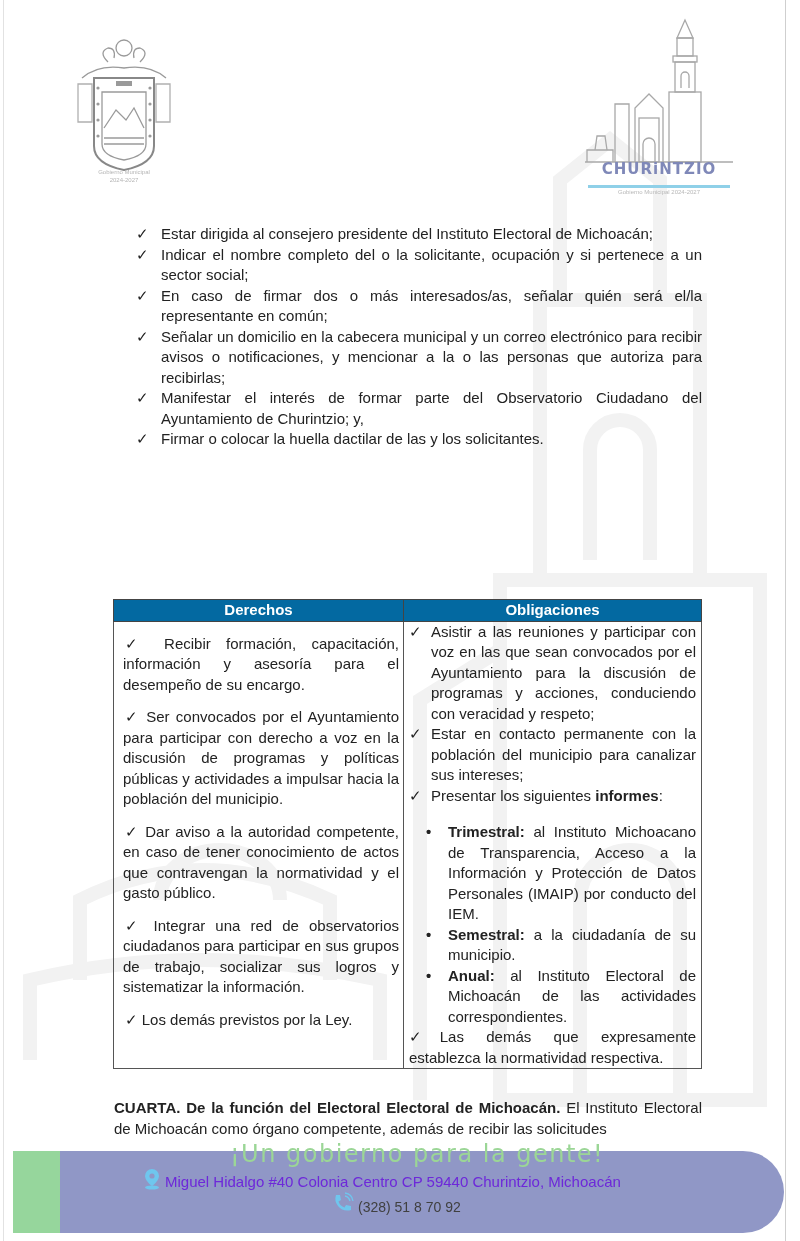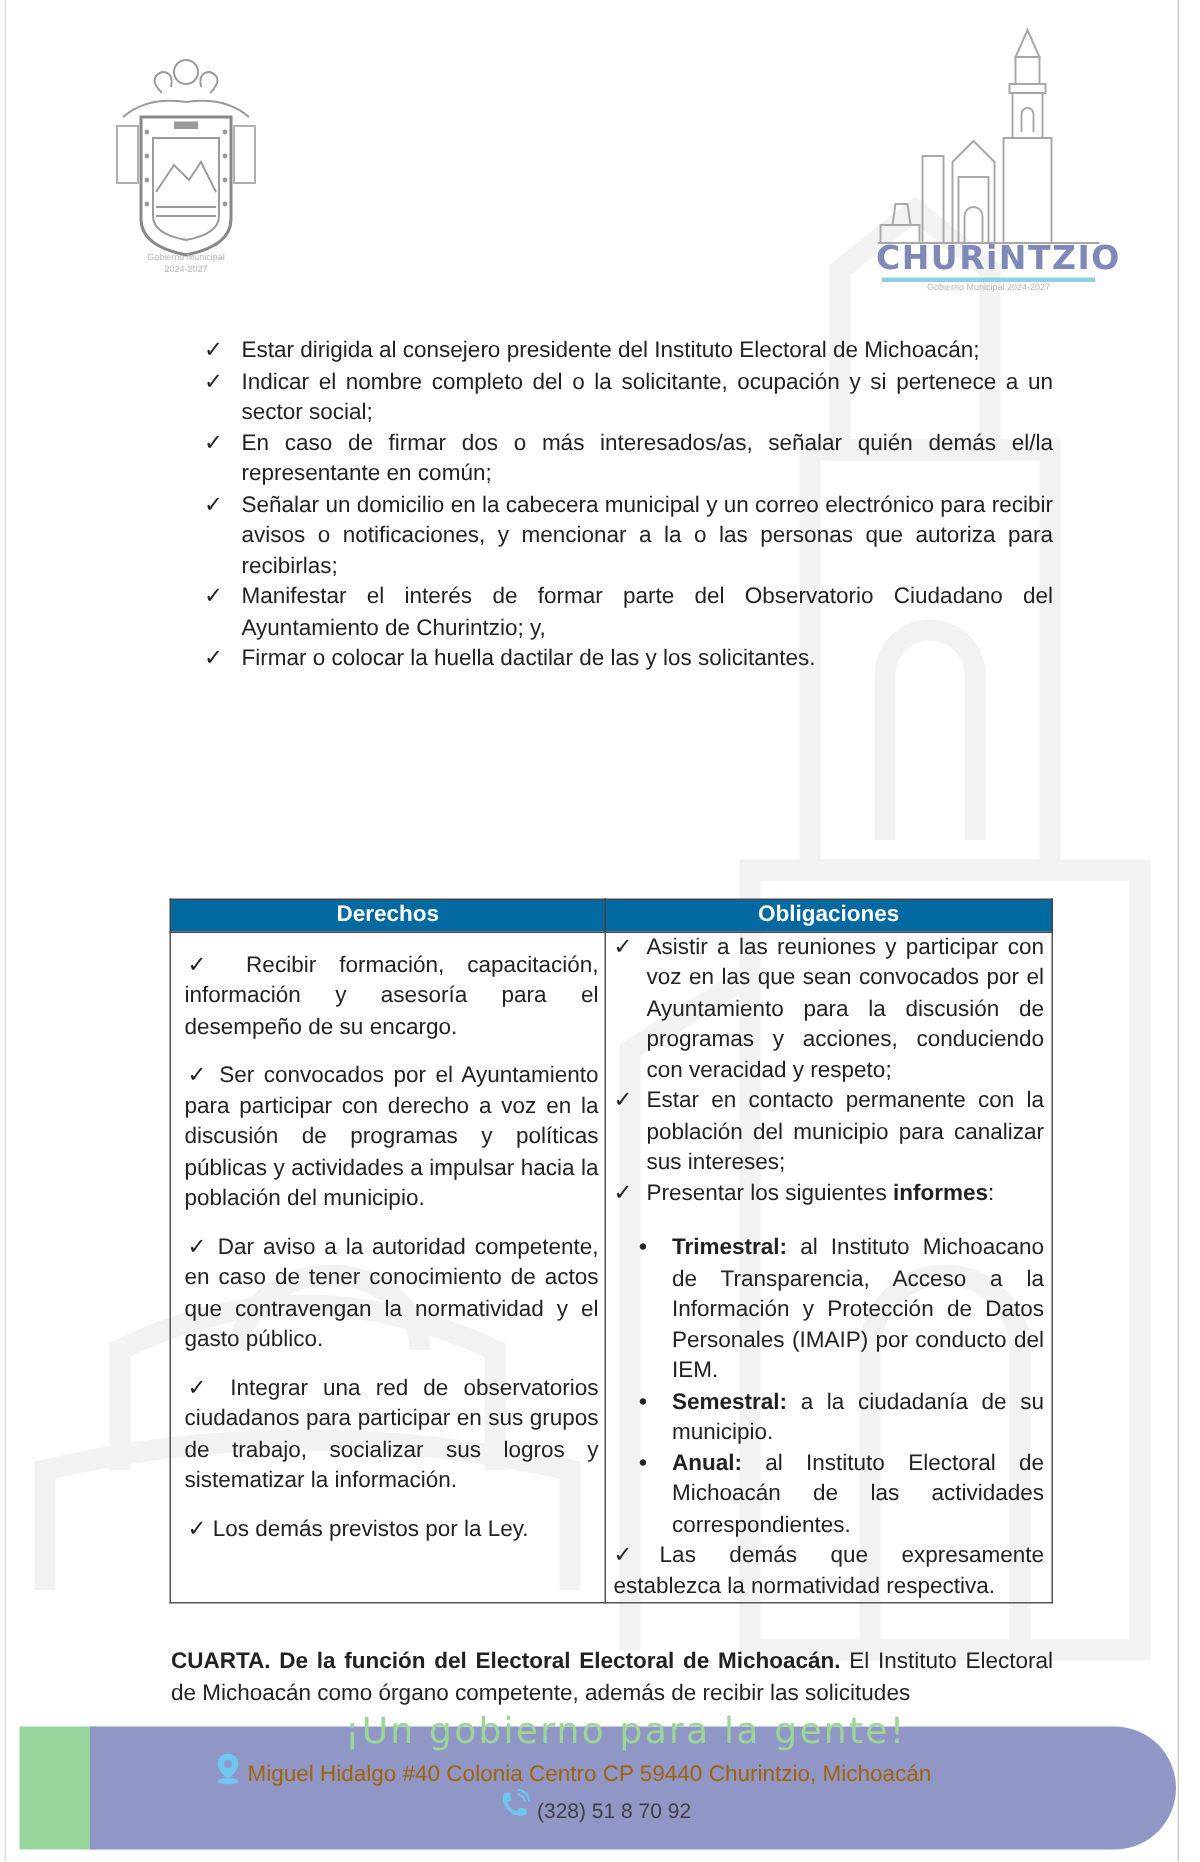--- a/index.html
+++ b/index.html
@@ -12,21 +12,21 @@
   .page-edge { position: absolute; top: 0; right: 14px; width: 1px; height: 1241px; background: #cfcfcf; }
   .page-edge-left { position: absolute; top: 0; left: 3px; width: 1px; height: 1241px; background: #e2e2e2; }
 
   
   .watermark { position: absolute; left: 0; top: 0; width: 800px; height: 1241px; pointer-events: none; }
 
   
   .logo-left { position: absolute; left: 68px; top: 28px; width: 112px; height: 168px; }
   .logo-left-caption { position: absolute; left: 68px; top: 168px; width: 112px; text-align: center; font-size: 6px; color: #b5b5b5; line-height: 8px; }
   .logo-right { position: absolute; left: 585px; top: 18px; width: 150px; height: 150px; }
-  .brand-name { position: absolute; left: 584px; top: 160px; width: 150px; text-align: center; font-family: "DejaVu Sans", sans-serif; font-weight: bold; font-size: 22px; letter-spacing: 1px; color: #7f88b8; }
+  .brand-name { position: absolute; left: 584px; top: 160px; width: 150px; text-align: center; font-family: "DejaVu Sans", sans-serif; font-weight: bold; font-size: 15px; letter-spacing: 1px; color: #7f88b8; }
   .brand-bar { position: absolute; left: 588px; top: 185px; width: 142px; height: 3px; background: #8fd0e8; }
   .brand-sub { position: absolute; left: 584px; top: 189px; width: 150px; text-align: center; font-size: 6px; color: #b8b8b8; }
 
   .content { position: absolute; left: 114px; top: 224px; width: 588px; font-size: 15px; line-height: 20.5px; }
   .checklist { list-style: none; margin: 0; padding: 0; }
   .checklist li { position: relative; padding-left: 47px; text-align: justify; }
   .checklist li .chk { position: absolute; left: 22px; top: 0; }
   p { margin: 0; text-align: justify; }
   .q-para { margin-top: 19px; }
   .tercera { margin-top: 19px; }
@@ -43,21 +43,21 @@
   .o-sub { list-style: none; margin: 16px 0 0 0; padding: 0; }
   .o-sub li { position: relative; padding-left: 39px; text-align: justify; }
   .o-sub li .dot { position: absolute; left: 17px; top: 0; font-weight: bold; }
   .o-last { text-align: justify; }
 
   .cuarta { position: absolute; left: 114px; top: 1098px; width: 588px; font-size: 15px; line-height: 20.5px; }
 
   
   .footer-green { position: absolute; left: 13px; top: 1151px; width: 50px; height: 82px; background: #96d69c; }
   .footer-band { position: absolute; left: 60px; top: 1151px; width: 724px; height: 82px; background: #9097c6; border-radius: 0 41px 41px 0; }
-  .footer-addr { position: absolute; left: 143px; top: 1168px; width: 560px; font-size: 15px; color: #a16207; white-space: nowrap; }
+  .footer-addr { position: absolute; left: 143px; top: 1168px; width: 560px; font-size: 15px; color: #6d28d9; white-space: nowrap; }
   .footer-addr .pin { display: inline-block; vertical-align: -3px; margin-right: 4px; }
   .footer-phone { position: absolute; left: 332px; top: 1192px; font-size: 14px; color: #404040; white-space: nowrap; }
   .footer-phone .ph { display: inline-block; vertical-align: -2px; margin-right: 4px; }
   .footer-slogan { position: absolute; left: 230px; top: 1140px; font-family: "DejaVu Sans", sans-serif; font-size: 24px; color: #9bd696; letter-spacing: 1.5px; white-space: nowrap; }
 </style>
 </head>
 <body>
 
 <div class="page-edge-left"></div>
 <div class="page-edge"></div>
@@ -122,21 +122,21 @@
   </g>
 </svg>
 <div class="brand-name">CHURiNTZIO</div>
 <div class="brand-bar"></div>
 <div class="brand-sub">Gobierno Municipal 2024-2027</div>
 
 <div class="content">
   <ul class="checklist">
     <li><span class="chk">✓</span><span>Estar dirigida al consejero presidente del Instituto Electoral de Michoacán;</span></li>
     <li><span class="chk">✓</span><span>Indicar el nombre completo del o la solicitante, ocupación y si pertenece a un sector social;</span></li>
-    <li><span class="chk">✓</span><span>En caso de firmar dos o más interesados/as, señalar quién demás el/la representante en común;</span></li>
+    <li><span class="chk">✓</span><span>En caso de firmar dos o más interesados/as, señalar quién será el/la representante en común;</span></li>
     <li><span class="chk">✓</span><span>Señalar un domicilio en la cabecera municipal y un correo electrónico para recibir avisos o notificaciones, y mencionar a la o las personas que autoriza para recibirlas;</span></li>
     <li><span class="chk">✓</span><span>Manifestar el interés de formar parte del Observatorio Ciudadano del Ayuntamiento de Churintzio; y,</span></li>
     <li><span class="chk">✓</span><span>Firmar o colocar la huella dactilar de las y los solicitantes.</span></li>
   </ul>
 
 
 </div>
 
 <table class="rights">
   <thead>

